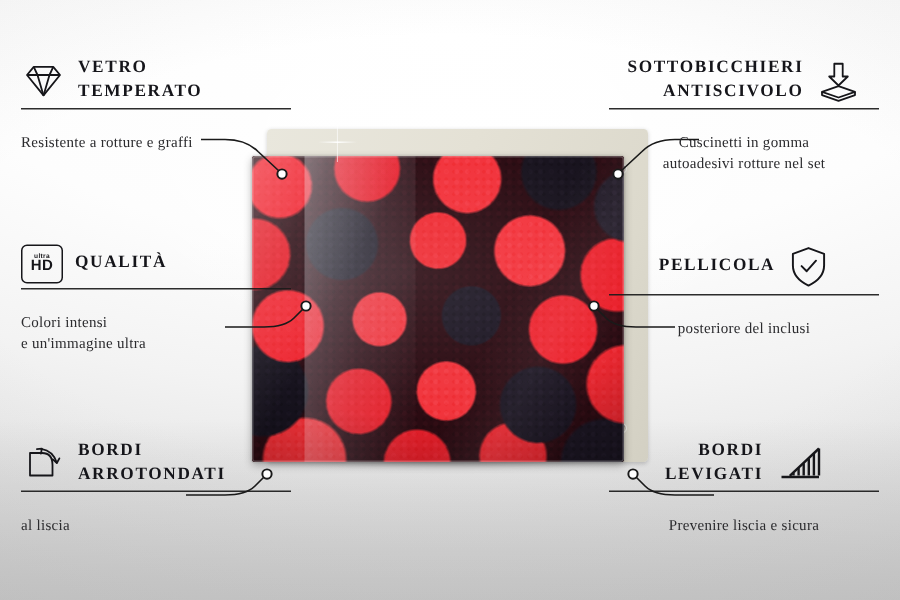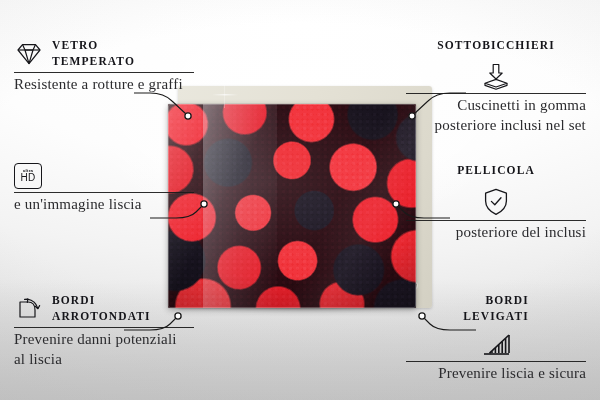--- a/index.html
+++ b/index.html
@@ -97,41 +97,41 @@
   .sparkle::after{width:1.4px;height:26px;transform:translate(-50%,-50%);}
   .sparkle.s1{left:44px;top:-4px;}
 
   
   .lines{position:absolute;inset:0;}
 
   
   .feat{position:absolute;width:180px;}
   .feat .head{display:flex;align-items:center;gap:8px;}
   .feat.left .head{justify-content:flex-start;}
-  .feat.right .head{justify-content:center;flex-direction:column;}
+  .feat.right .head{justify-content:center;flex-direction:row;}
   .title{font-size:11.5px;letter-spacing:1.1px;color:#15151a;line-height:1.35;
          text-transform:uppercase;font-weight:700;}
   .feat.left .title{text-align:left;}
   .feat.right .title{text-align:right;}
   .rule{height:1px;background:#1a1a1a;margin-top:3px;opacity:.92;}
-  .sub{font-size:15px;line-height:1.35;color:#2b2b2e;margin-top:1px;letter-spacing:.2px;}
-  .feat.right .sub{text-align:right;}
+  .sub{font-size:10px;line-height:1.35;color:#2b2b2e;margin-top:16px;letter-spacing:.2px;}
+  .feat.right .sub{text-align:center;}
   .icon{flex:0 0 auto;display:block;}
 
   .f-tl{left:14px;top:38px;}
   .f-ml{left:14px;top:163px;}
   .f-bl{left:14px;top:293px;}
   .f-tr{left:406px;top:38px;}
   .f-mr{left:406px;top:163px;}
   .f-br{left:406px;top:293px;}
 
   .hd-box{width:26px;height:24px;border:1.4px solid #16161a;border-radius:4px;
      display:flex;flex-direction:column;align-items:center;justify-content:center;line-height:1;}
   .hd-ultra{font-size:4.4px;letter-spacing:.2px;color:#16161a;font-family:"Liberation Sans",sans-serif;font-weight:700;}
-  .hd-main{font-size:10px;font-weight:400;color:#16161a;font-family:"Liberation Sans",sans-serif;letter-spacing:.3px;}
+  .hd-main{font-size:10px;font-weight:700;color:#16161a;font-family:"Liberation Sans",sans-serif;letter-spacing:.3px;}
 </style>
 </head>
 <body>
 
 <div id="stage">
 
   <div class="bg"></div>
   <div class="bg-floor"></div>
   <div class="bg-glow"></div>
   <div class="bg-vig"></div>
@@ -193,67 +193,69 @@
     </div>
   </div>
 
   <div class="feat left f-ml">
     <div class="head">
       <div class="hd-box">
         <span class="hd-ultra">ultra</span>
         <span class="hd-main">HD</span>
       </div>
       <div class="title">
-      </div>
-    </div>
-    <div class="rule"></div>
-    <div class="sub">
-      <div>e un'immagine liscia</div>
+        <div>QUALITÀ</div>
+      </div>
+    </div>
+    <div class="rule"></div>
+    <div class="sub">
+      <div>Colori intensi</div>
+      <div>e un'immagine ultra</div>
     </div>
   </div>
 
   <div class="feat left f-bl">
     <div class="head">
       <svg class="icon" width="30" height="26" viewBox="0 0 30 26">
         <g fill="none" stroke="#16161a" stroke-width="1.2" stroke-linejoin="round" stroke-linecap="round">
           <path d="M6 6 H14 Q21 6 21 14 V21 H6 Z"></path>
           <path d="M13.5 3.2 Q21.5 4.6 23.8 12.4"></path>
           <path d="M10.6 3.4 L13.9 3.1 L13.3 6.4"></path>
           <path d="M21.2 10.2 L23.9 12.7 L25.6 9.6"></path>
         </g>
       </svg>
       <div class="title">
         <div>BORDI</div>
         <div>ARROTONDATI</div>
       </div>
     </div>
     <div class="rule"></div>
     <div class="sub">
-      <div>Prevenire danni potenziali</div>
       <div>al liscia</div>
     </div>
   </div>
 
   <div class="feat right f-tr">
     <div class="head">
       <div class="title">
         <div>SOTTOBICCHIERI</div>
+        <div>ANTISCIVOLO</div>
       </div>
       <svg class="icon" width="30" height="28" viewBox="0 0 30 28">
         <g fill="none" stroke="#16161a" stroke-width="1.2" stroke-linejoin="round">
           <path d="M12.2 2.5 H17.8 V11 H21.2 L15 17 L8.8 11 H12.2 Z"></path>
           <path d="M15 17.4 L26 21.2 L15 25 L4 21.2 Z"></path>
           <path d="M4 21.2 V23.4 L15 27.2 L26 23.4 V21.2"></path>
         </g>
       </svg>
     </div>
     <div class="rule"></div>
     <div class="sub">
       <div>Cuscinetti in gomma</div>
-      <div>posteriore inclusi nel set</div>
+      <div>autoadesivi rotture nel set</div>
     </div>
   </div>
 
   <div class="feat right f-mr">
     <div class="head">
       <div class="title">
         <div>PELLICOLA</div>
       </div>
       <svg class="icon" width="28" height="30" viewBox="0 0 28 30">
         <g fill="none" stroke="#16161a" stroke-width="1.3" stroke-linejoin="round" stroke-linecap="round">

